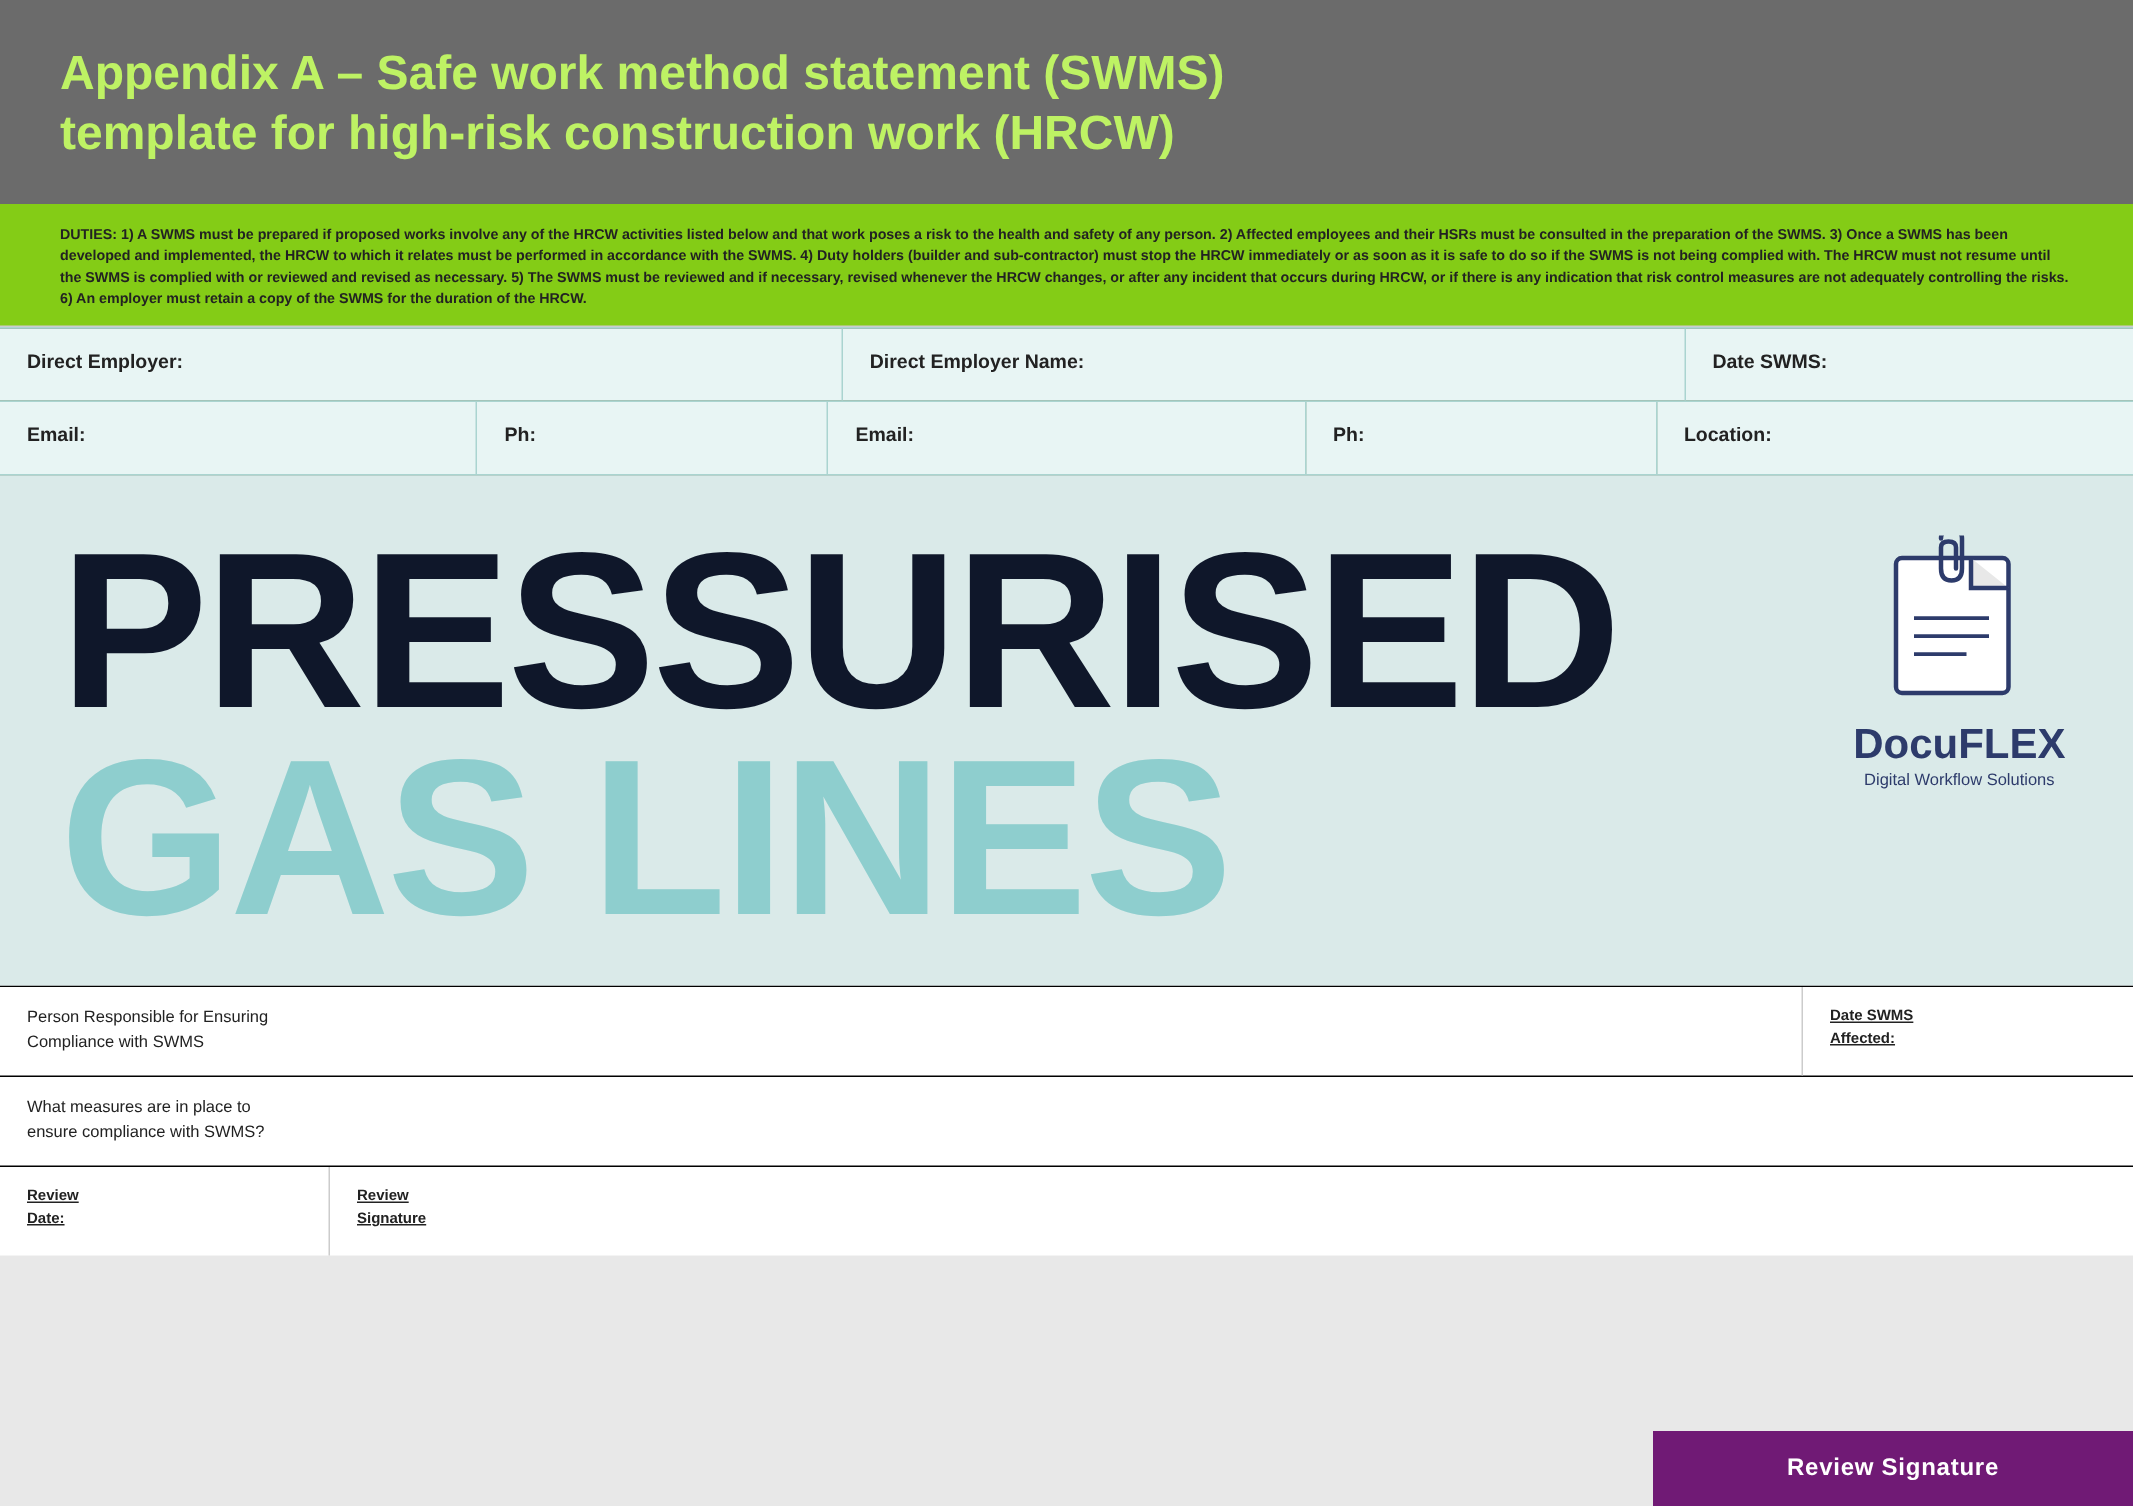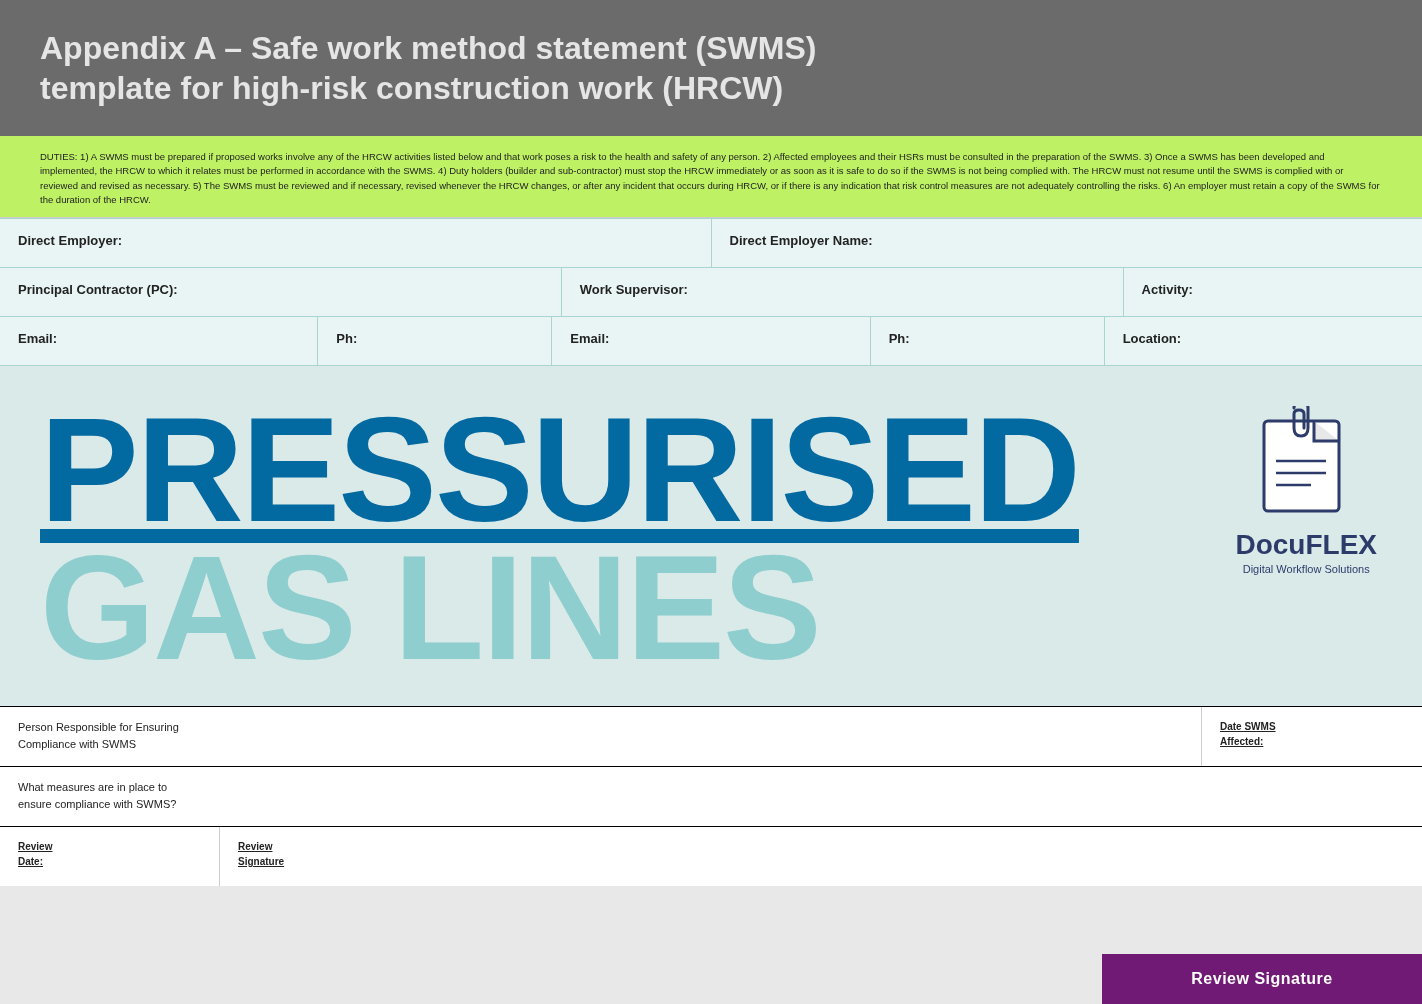--- a/index.html
+++ b/index.html
@@ -8,36 +8,37 @@
       background: #e8e8e8;
       width: 1422px;
       min-height: 1004px;
       overflow-x: hidden;
     }
 
     
     .header {
       background: #6b6b6b;
       padding: 28px 40px 28px 40px;
-      color: #e5e5e5;
+      color: #bef264;
     }
     .header h1 {
       font-size: 32px;
       font-weight: 900;
       line-height: 1.25;
     }
 
     
     .duties-section {
-      background: #bef264;
+      background: #84cc16;
       padding: 14px 40px 10px 40px;
       font-size: 9.5px;
       line-height: 1.5;
       color: #222;
       border-bottom: 1px solid #ccc;
+      font-weight: bold;
     }
 
     
     .form-section {
       background: #14532d;
       padding: 0 0 0 0;
     }
     .form-row {
       display: flex;
       border-top: 1px solid #aad4d0;
@@ -70,26 +71,25 @@
     .banner-section {
       background: #daeae9;
       position: relative;
       padding: 30px 40px 20px 40px;
       overflow: hidden;
       min-height: 340px;
     }
     .banner-pressurised {
       font-size: 148px;
       font-weight: 900;
-      color: #0369a1;
+      color: #0f172a;
       letter-spacing: -2px;
       line-height: 1;
       text-transform: uppercase;
       display: block;
-      text-decoration: underline;
     }
     .banner-gas-lines {
       font-size: 148px;
       font-weight: 900;
       color: #8ecece;
       letter-spacing: -2px;
       line-height: 1;
       text-transform: uppercase;
       display: block;
       margin-top: -10px;
@@ -187,33 +187,25 @@
 
 <div class="form-section">
 
   <div class="form-row">
     <div class="form-cell wide">
       <span>Direct Employer:</span>
     </div>
     <div class="form-cell wide">
       <span>Direct Employer Name:</span>
     </div>
-  </div>
-
-  <div class="form-row">
-    <div class="form-cell wide">
-      <span>Principal Contractor (PC):</span>
-    </div>
-    <div class="form-cell wide">
-      <span>Work Supervisor:</span>
-    </div>
-    <div class="form-cell">
-      <span>Activity:</span>
-    </div>
-  </div>
+    <div class="form-cell">
+      <span>Date SWMS:</span>
+    </div>
+  </div>
+
 
   <div class="form-row">
     <div class="form-cell">
       <span>Email:</span>
     </div>
     <div class="form-cell narrow">
       <span>Ph:</span>
     </div>
     <div class="form-cell">
       <span>Email:</span>

